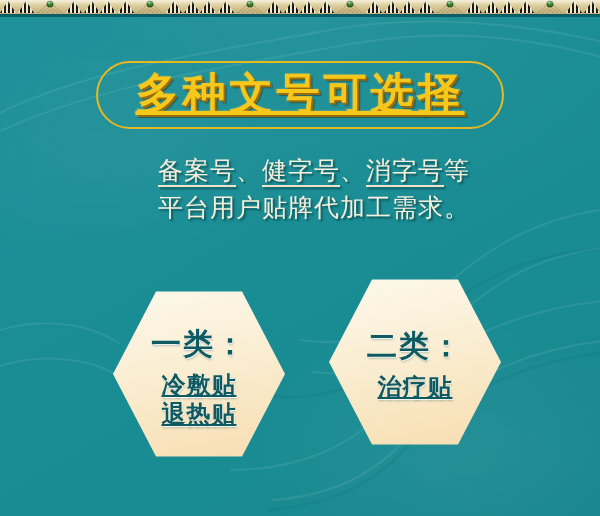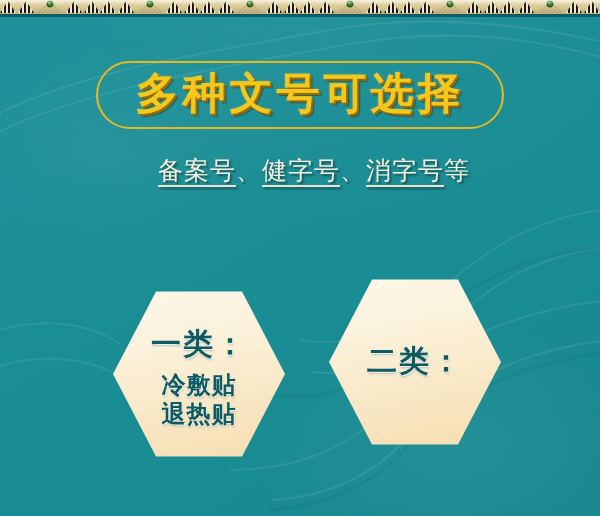--- a/index.html
+++ b/index.html
@@ -68,20 +68,21 @@
     font-weight: bold;
     font-size: 43px;
     letter-spacing: 4px;
     color: #f6c81c;
     white-space: nowrap;
     text-shadow:
       2px 2px 0 #9a6a05,
       3px 3px 1px rgba(20,40,40,0.45),
       0 0 2px rgba(255,230,120,0.5);
     transform: translateY(-1px);
+    text-decoration: underline;
   }
 
   
   .body-copy {
     position: absolute;
     left: 0;
     top: 152px;
     width: 600px;
     text-align: center;
     color: #f7f0dd;
@@ -126,21 +127,21 @@
     white-space: nowrap;
   }
   .hex-line {
     font-size: 24px;
     font-weight: bold;
     line-height: 29px;
     letter-spacing: 1px;
     text-shadow: 1px 1px 1px rgba(255,255,255,0.8), 1px 2px 2px rgba(10,70,74,0.25);
     white-space: nowrap;
   }
-  .hex-lines { margin-bottom: 8px; }
+  .hex-lines { margin-bottom: 8px; text-decoration: underline; }
 </style>
 </head>
 <body>
 
 <div class="poster">
 
   <svg class="bg-swirls" width="600" height="516" viewBox="0 0 600 516" aria-hidden="true">
     <g fill="none" stroke="#ffffff" stroke-opacity="0.085" stroke-width="2">
       <path d="M -10 118 C 80 70, 210 52, 330 30 C 420 14, 520 22, 612 44"></path>
       <path d="M -10 136 C 90 86, 230 66, 350 44 C 440 28, 530 36, 612 60"></path>
@@ -187,29 +188,31 @@
     </svg>
     <div class="top-border-shine"></div>
   </div>
 
   <div class="title-frame">
     <div class="title-text">多种文号可选择</div>
   </div>
 
   <div class="body-copy">
     <div class="line"><span class="ul">备案号</span><span>、</span><span class="ul">健字号</span><span>、</span><span class="ul">消字号</span><span>等</span></div>
+    <div class="line"><span>平台用户贴牌代加工需求。</span></div>
   </div>
 
   <div class="hex left">
     <div class="hex-head">一类：</div>
     <div class="hex-lines">
       <div class="hex-line">冷敷贴</div>
       <div class="hex-line">退热贴</div>
     </div>
   </div>
 
   <div class="hex right">
     <div class="hex-head">二类：</div>
     <div class="hex-lines">
+      <div class="hex-line">治疗贴</div>
     </div>
   </div>
 
 </div>
 
 </body></html>

